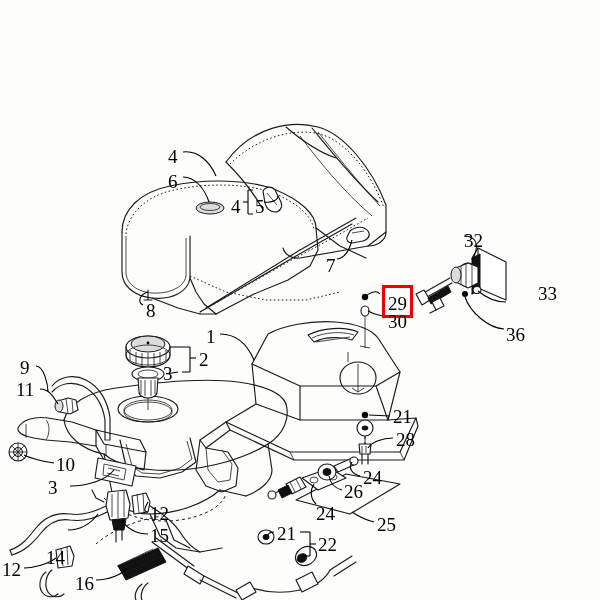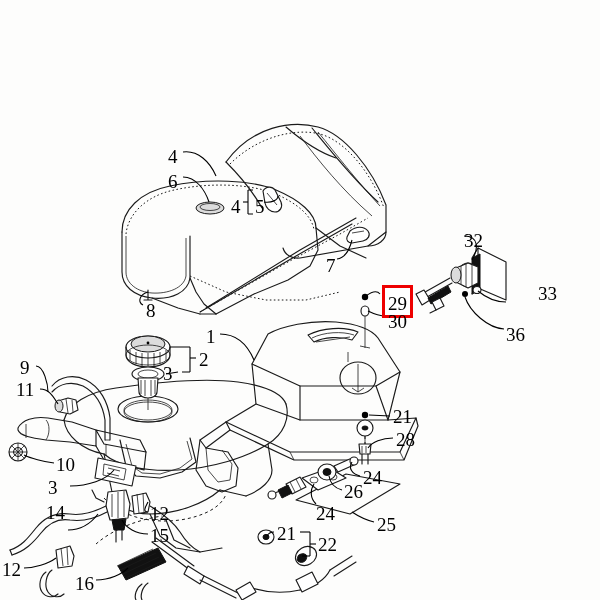--- a/index.html
+++ b/index.html
@@ -443,21 +443,21 @@
     <span class="callout" style="left:388px; top:312px;text-align:center;">30</span>
     <span class="callout" style="left:508px; top:284px;margin-left:30px;">33</span>
     <span class="callout" style="left:506px; top:325px;">36</span>
     <span class="callout" style="left:206px; top:327px;">1</span>
     <span class="callout" style="left:199px; top:350px;">2</span>
     <span class="callout" style="left:163px; top:364px;">3</span>
     <span class="callout" style="left:20px; top:358px;">9</span>
     <span class="callout" style="left:16px; top:380px;">11</span>
     <span class="callout" style="left:56px; top:455px;">10</span>
     <span class="callout" style="left:48px; top:478px;">3</span>
-    <span class="callout" style="left:46px; top:503px;">14</span>
+    <span class="callout" style="left:46px; top:548px;">14</span>
     <span class="callout" style="left:150px; top:504px;">12</span>
     <span class="callout" style="left:150px; top:526px;">15</span>
     <span class="callout" style="left:2px; top:560px;">12</span>
     <span class="callout" style="left:75px; top:574px;">16</span>
     <span class="callout" style="left:393px; top:407px;">21</span>
     <span class="callout" style="left:396px; top:430px;">28</span>
     <span class="callout" style="left:363px; top:468px;">24</span>
     <span class="callout" style="left:344px; top:482px;">26</span>
     <span class="callout" style="left:316px; top:504px;">24</span>
     <span class="callout" style="left:377px; top:515px;">25</span>

